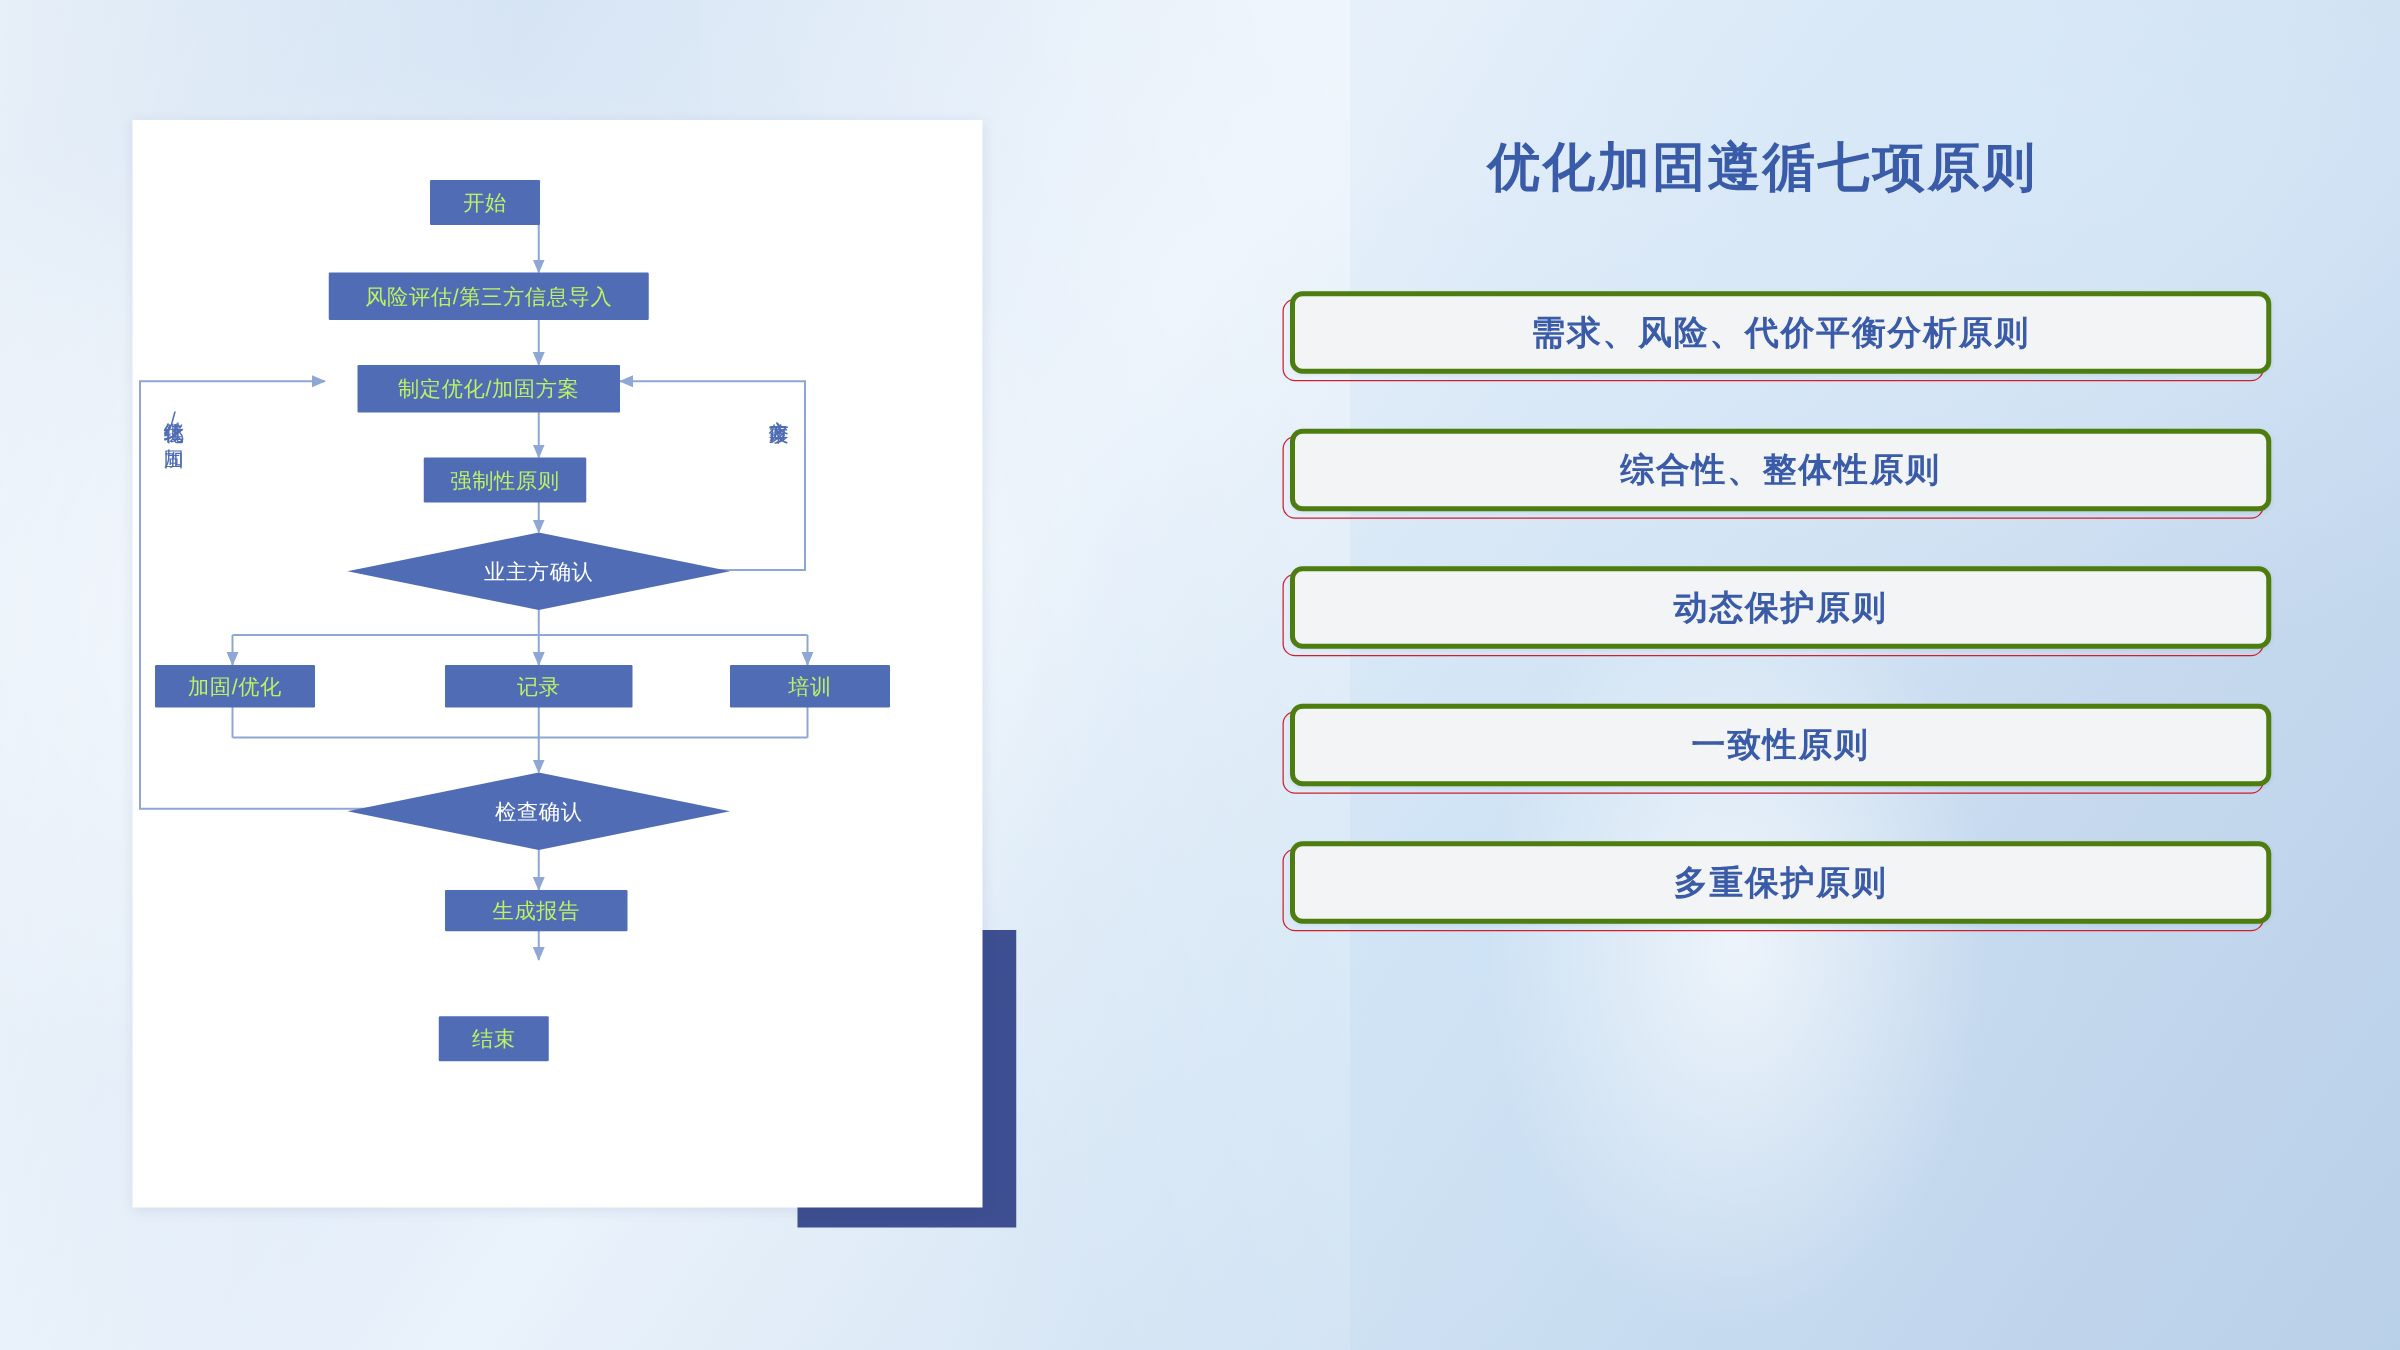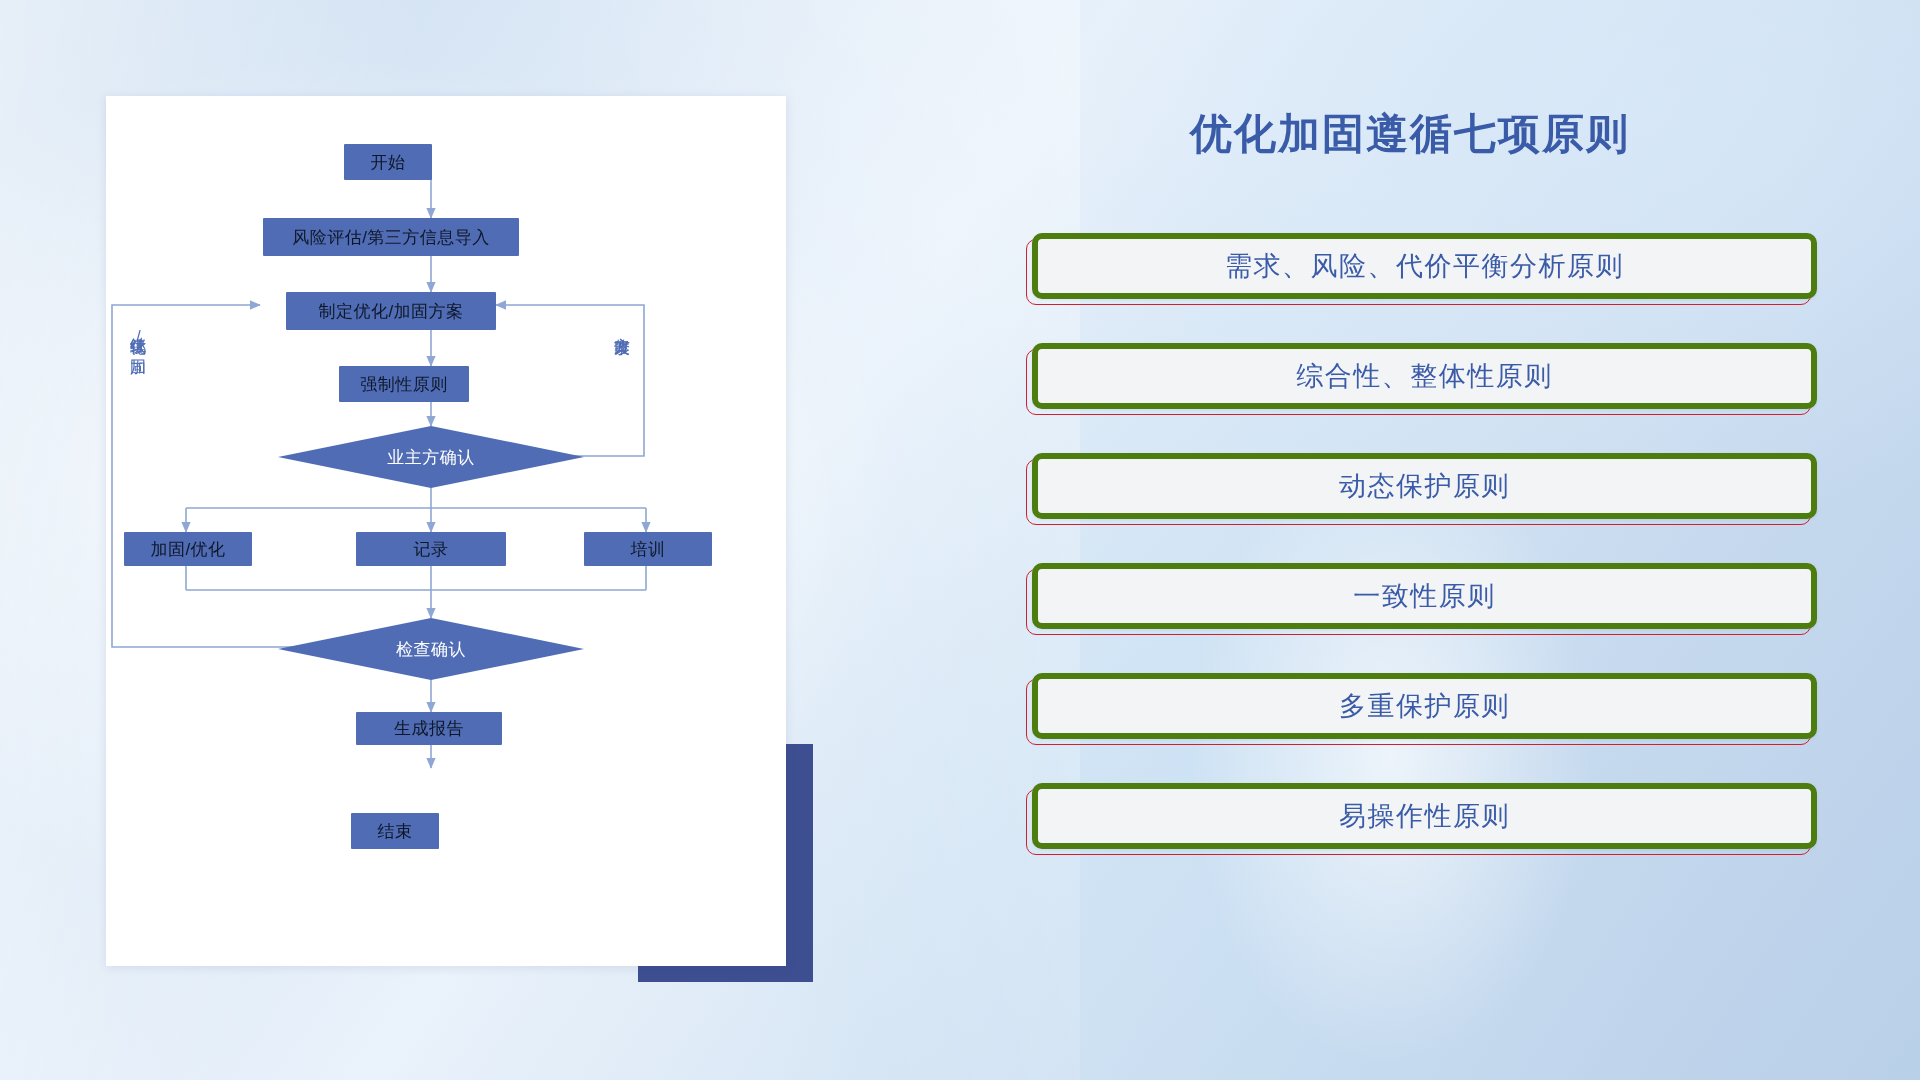--- a/index.html
+++ b/index.html
@@ -64,21 +64,21 @@
     width: 100%;
     height: 100%;
   }
 
   .node {
     position: absolute;
     box-sizing: border-box;
     display: flex;
     align-items: center;
     justify-content: center;
-    color: #0f172a;
+    color: #bef264;
     background: #4f6cb4;
     font-size: 17px;
     letter-spacing: 0.5px;
     white-space: nowrap;
     border-radius: 1px;
   }
 
   .diamond-wrap {
     position: absolute;
   }
@@ -147,28 +147,29 @@
   }
   .principle .plate {
     position: absolute;
     left: 6px;
     top: 0;
     width: 785px;
     height: 66px;
     box-sizing: border-box;
     border-radius: 10px;
     background: #f3f4f6;
-    border: 6px solid #4d7c0f;
+    border: 4px solid #4d7c0f;
     display: flex;
     align-items: center;
     justify-content: center;
     color: #3a5ba8;
     font-size: 27px;
     letter-spacing: 1.5px;
     box-shadow: 0 1px 3px rgba(40,60,110,0.08);
+    font-weight: bold;
   }
 </style>
 </head>
 <body>
 
 <div class="stage">
 
   <div class="bg-streak streak-a"></div>
   <div class="bg-streak streak-b"></div>
   <div class="bg-streak streak-c"></div>
@@ -278,20 +279,16 @@
       <div class="accent"></div>
       <div class="plate">一致性原则</div>
     </div>
 
     <div class="principle">
       <div class="accent"></div>
       <div class="plate">多重保护原则</div>
     </div>
 
 
-    <div class="principle">
-      <div class="accent"></div>
-      <div class="plate">易操作性原则</div>
-    </div>
 
   </div>
 
 </div>
 
 </body></html>

